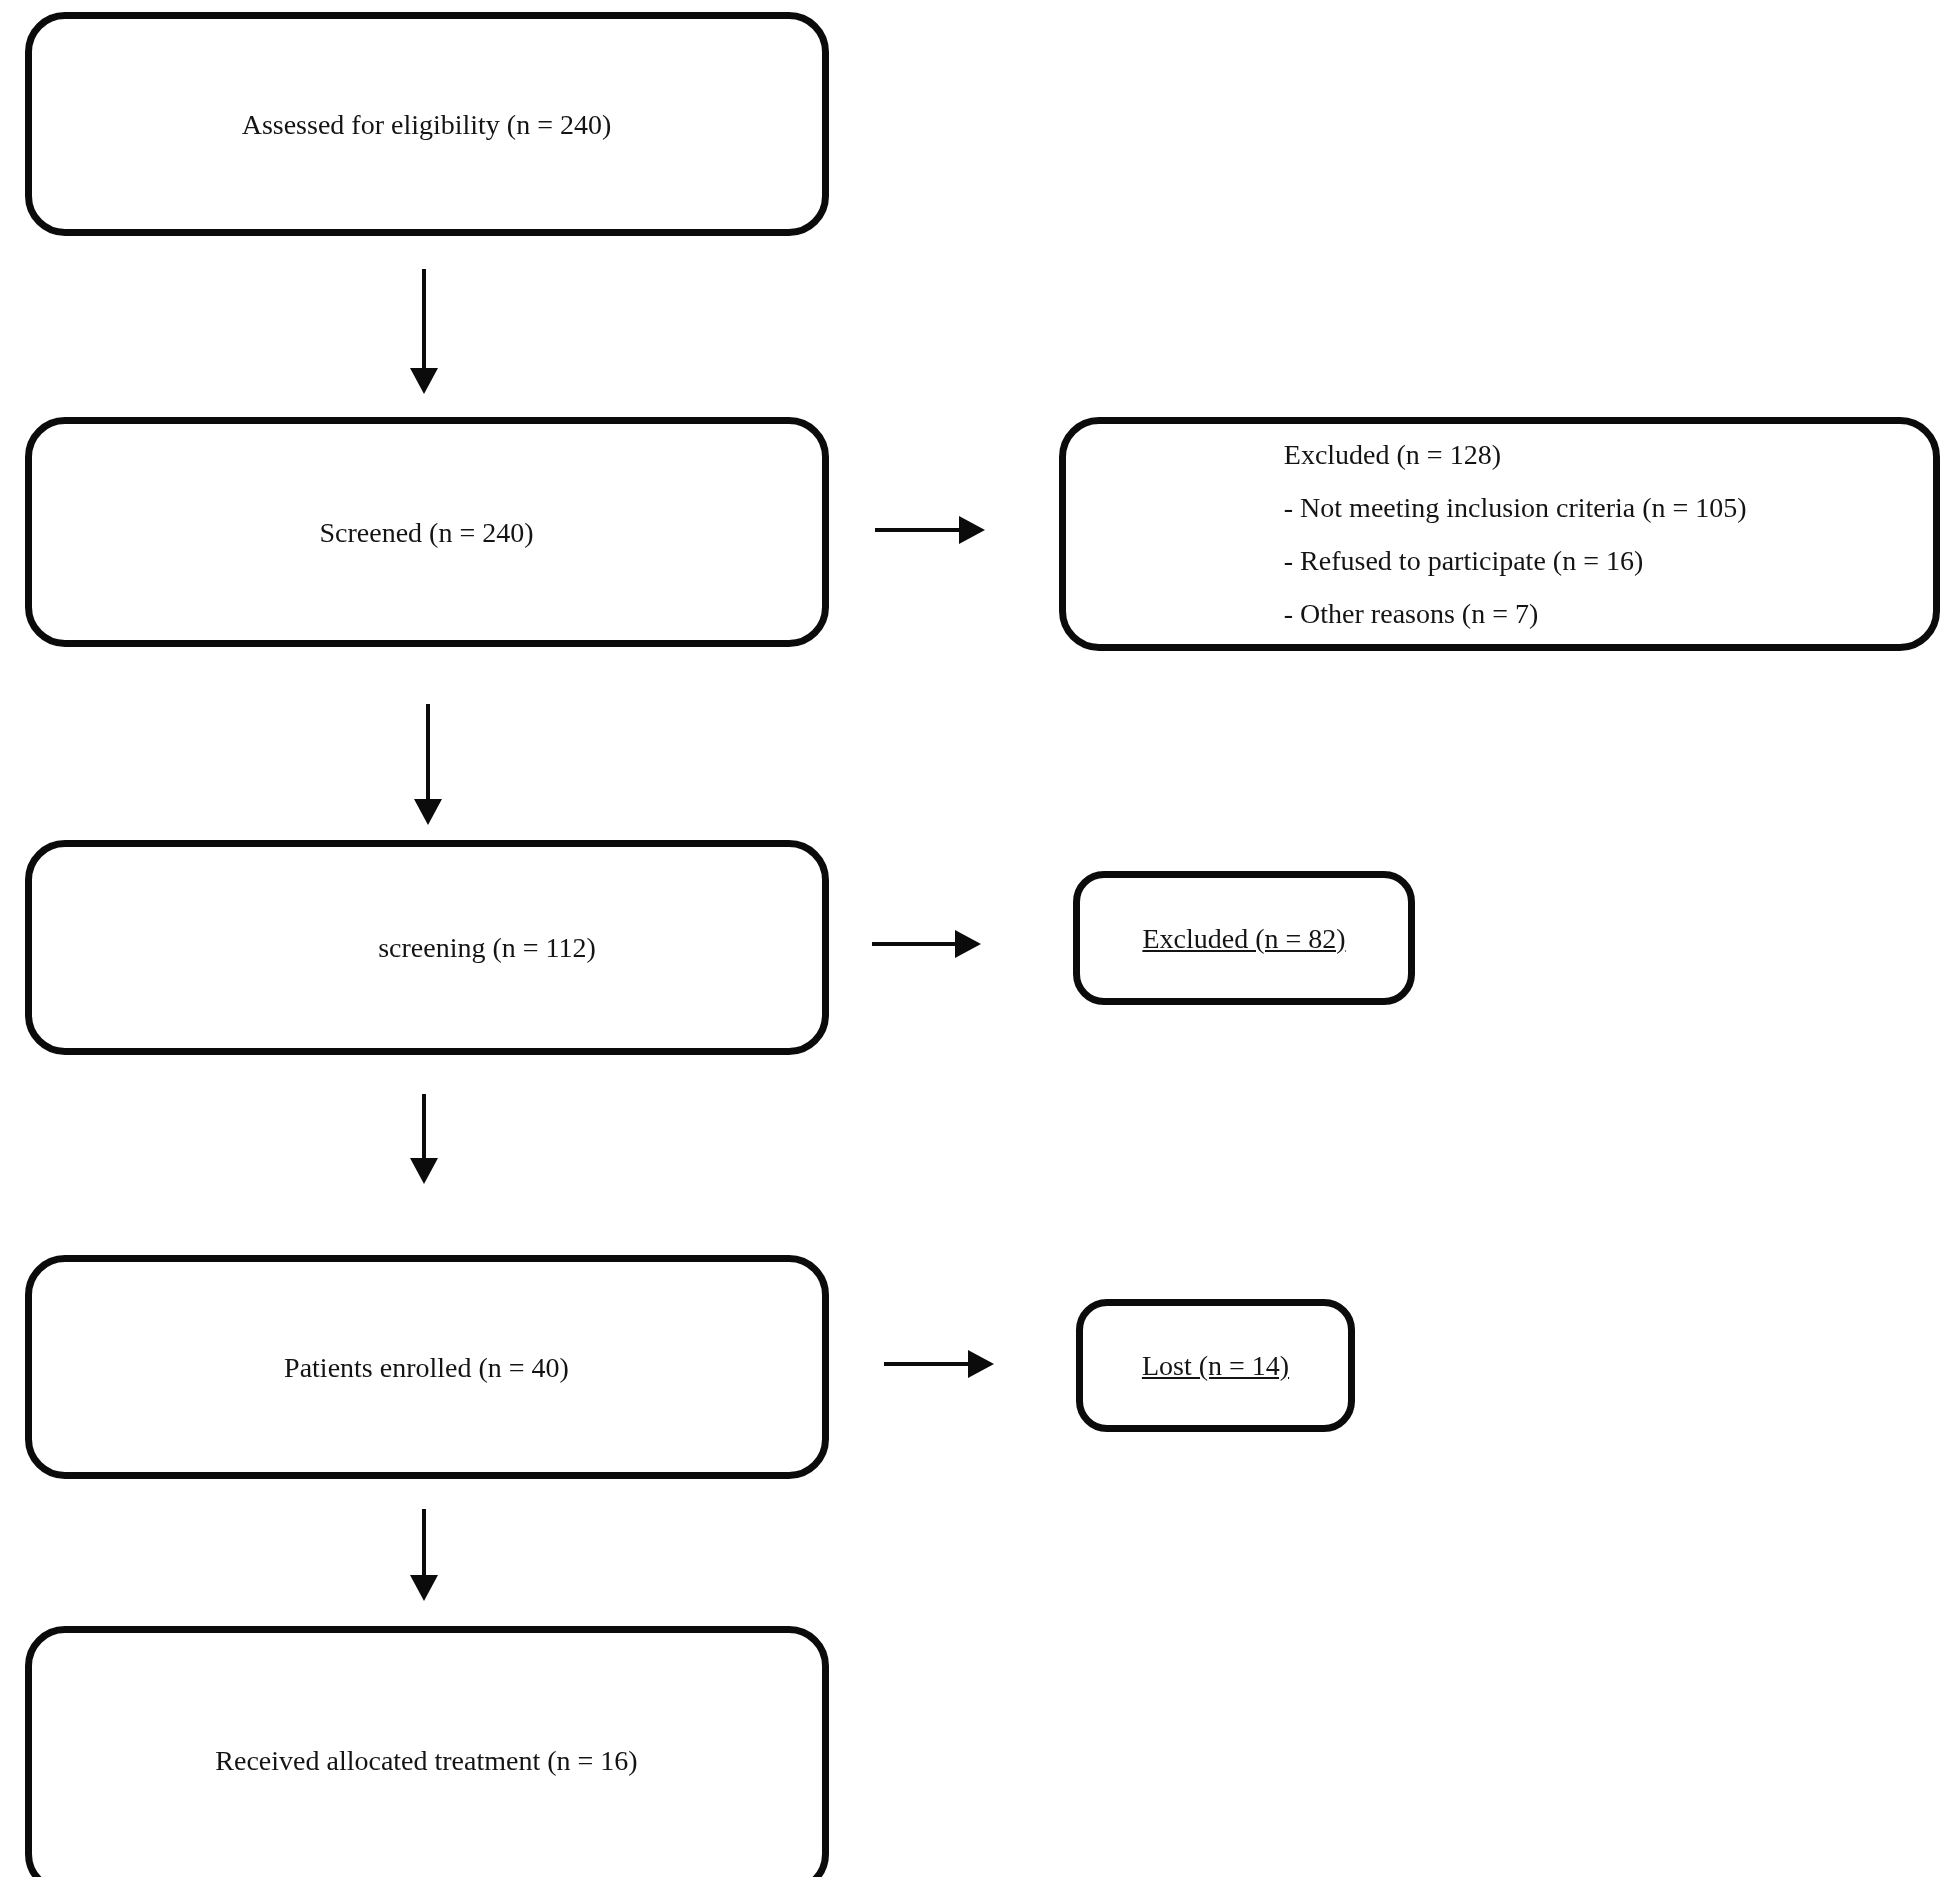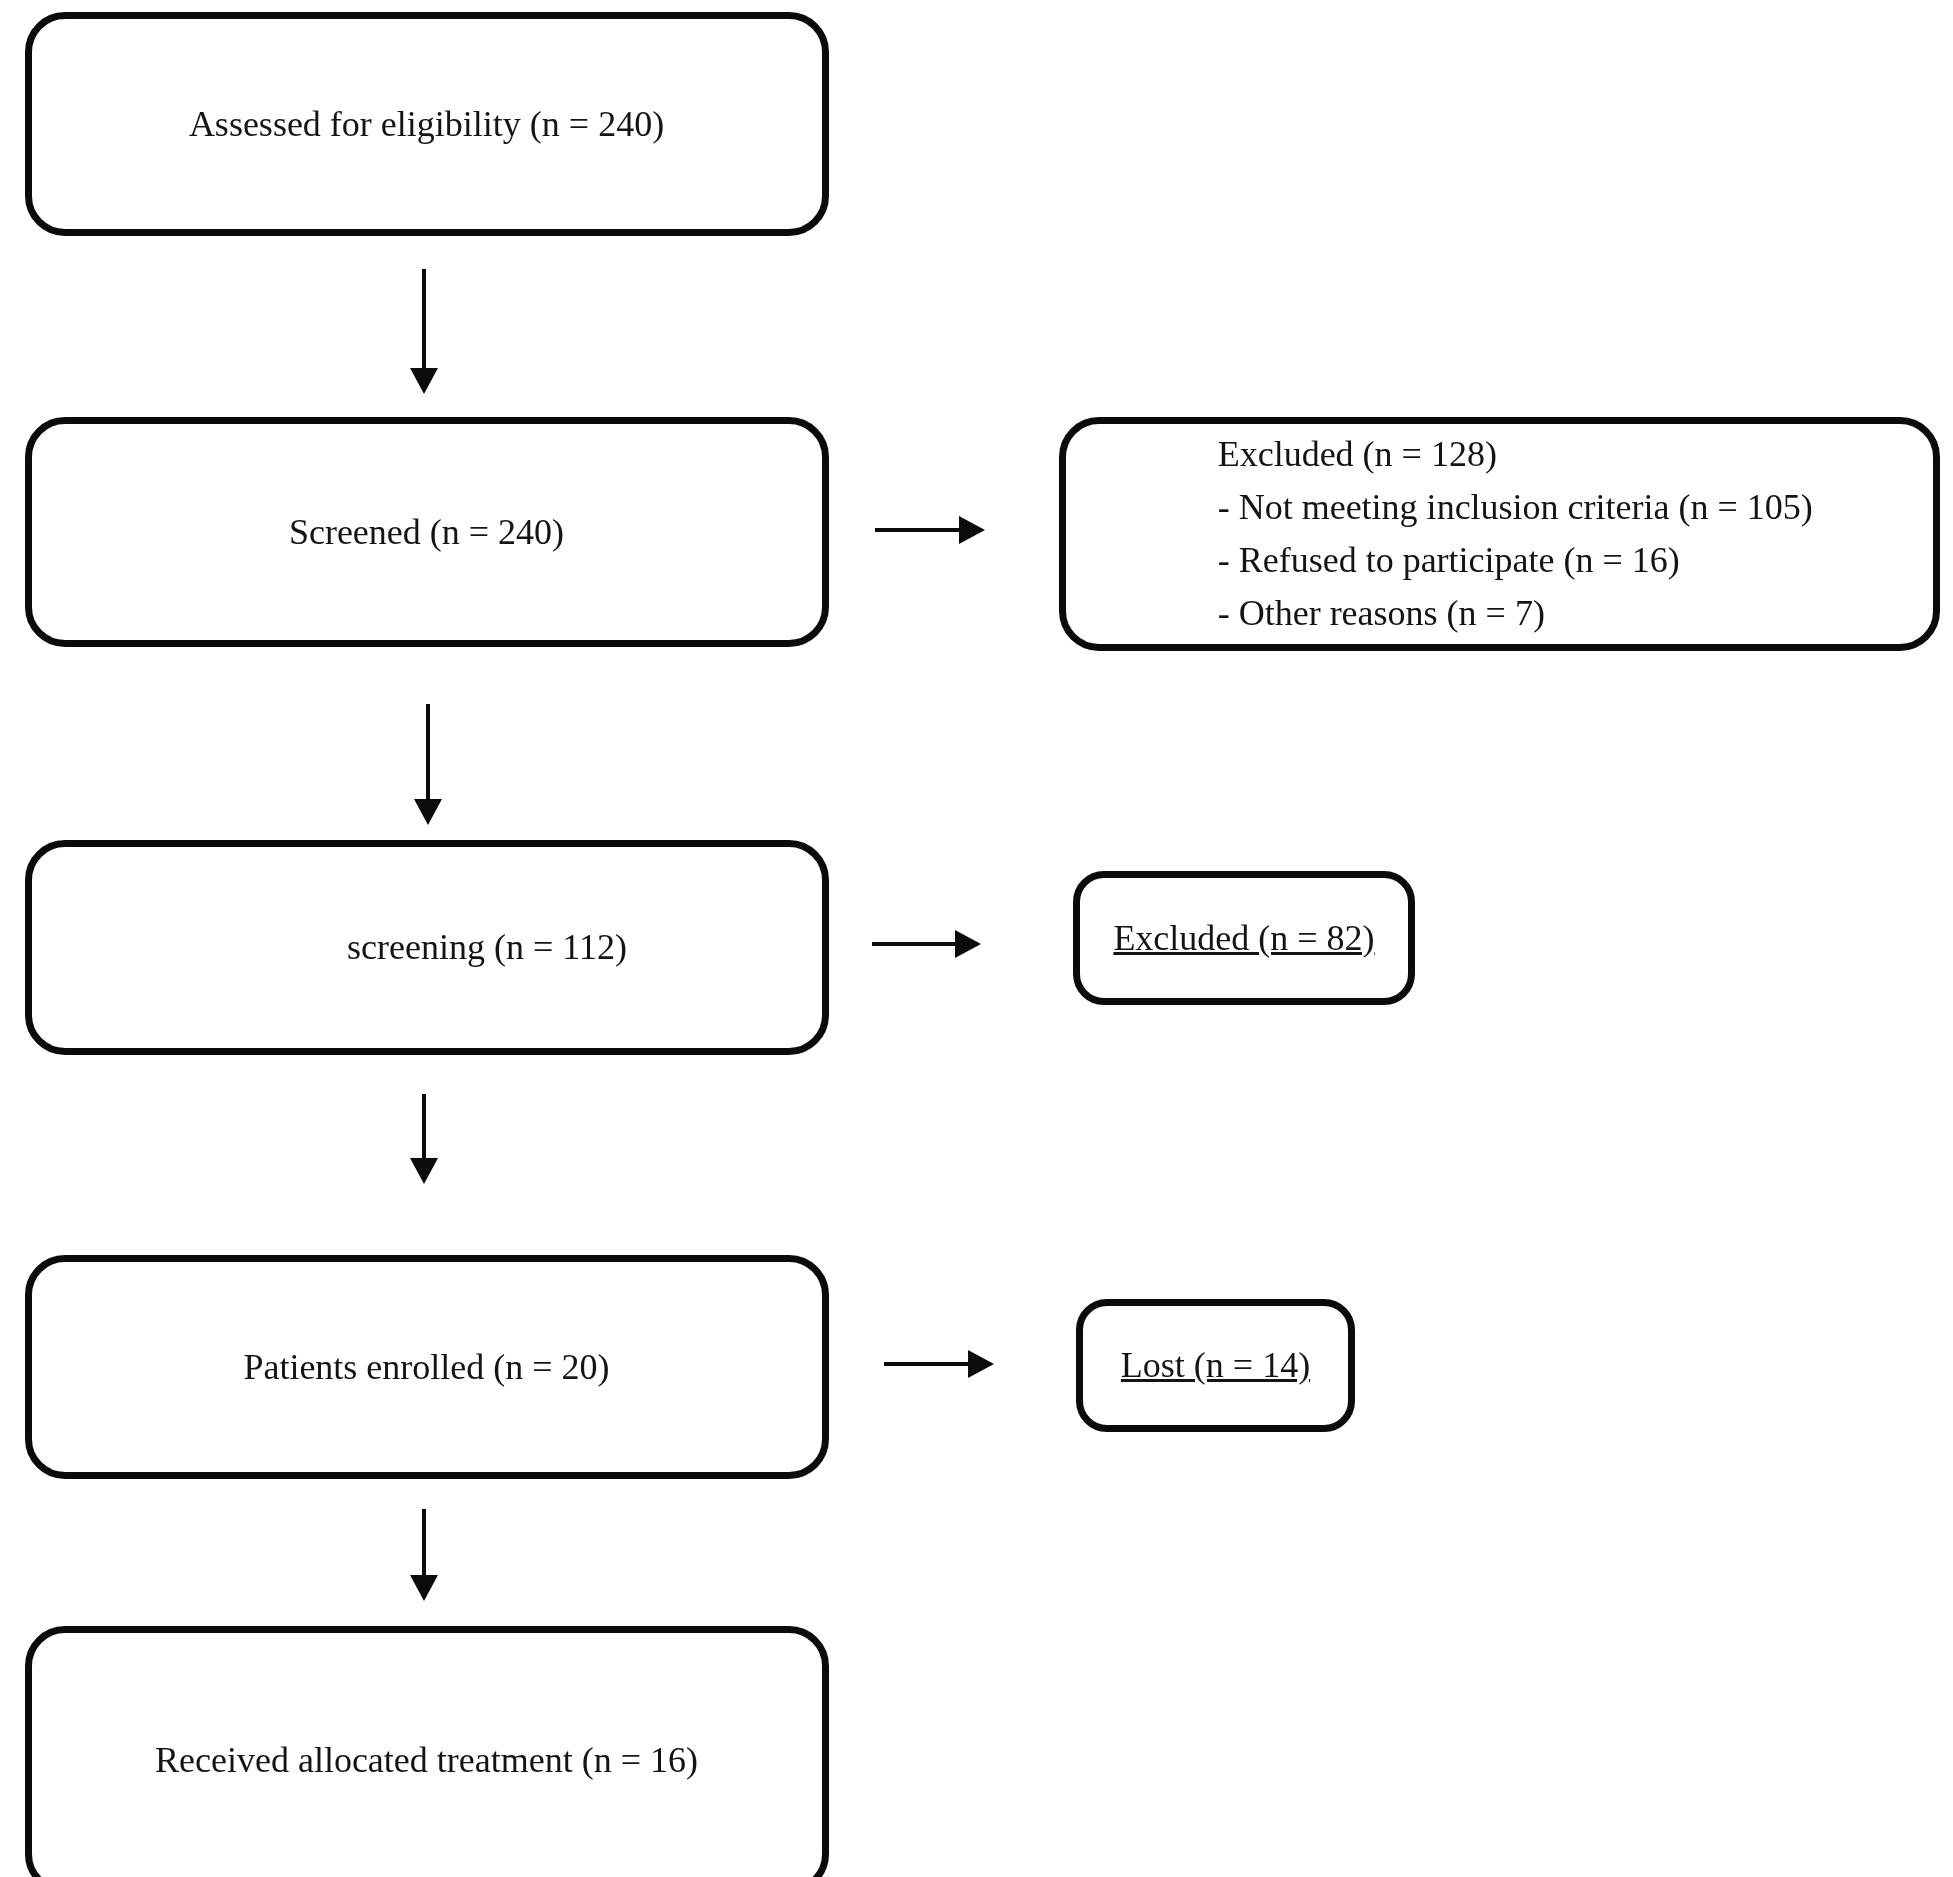--- a/index.html
+++ b/index.html
@@ -17,21 +17,21 @@
     overflow: hidden;
   }
   .fc-box {
     position: absolute;
     box-sizing: border-box;
     border: 7.9px solid #0b0b0b;
     background: #ffffff;
     display: flex;
     align-items: center;
     justify-content: center;
-    font-size: 36px;
+    font-size: 28px;
     line-height: 53px;
     text-align: center;
   }
   .fc-box.big {
     border-radius: 40px;
   }
   .fc-box.small {
     border-radius: 31px;
     text-decoration: underline;
   }
@@ -123,21 +123,21 @@
     <span class="multiline">
       <span class="line">screening (n = 112)</span>
     </span>
   </div>
 
   <div class="fc-box small" id="box-excluded-us">
     <span>Excluded (n = 82)</span>
   </div>
 
   <div class="fc-box big" id="box-enrolled">
-    <span>Patients enrolled (n = 20)</span>
+    <span>Patients enrolled (n = 40)</span>
   </div>
 
   <div class="fc-box small" id="box-lost">
     <span>Lost (n = 14)</span>
   </div>
 
   <div class="fc-box big" id="box-received">
     <span>Received allocated treatment (n = 16)</span>
   </div>
 

